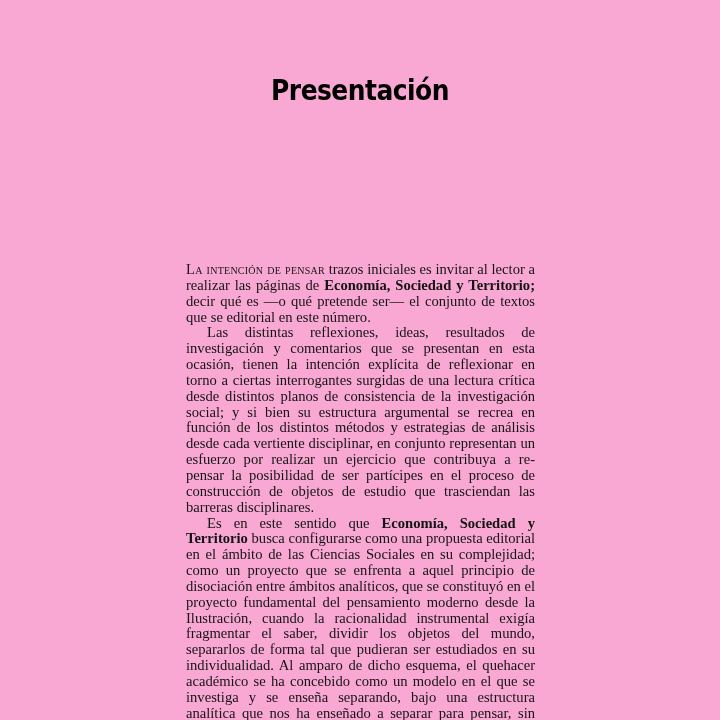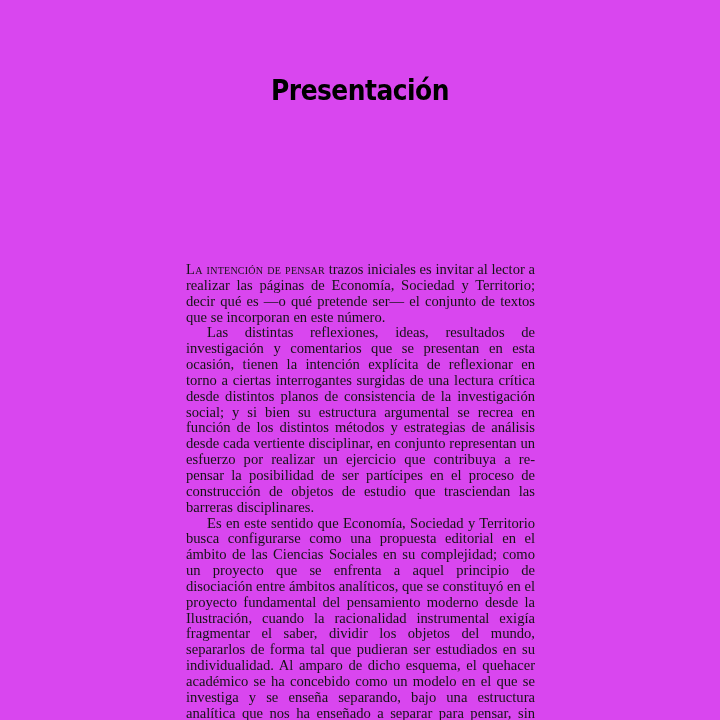--- a/index.html
+++ b/index.html
@@ -12,21 +12,21 @@
     background: #ffffff;
     font-family: "Liberation Serif", "DejaVu Serif", serif;
     color: #111111;
     overflow: hidden;
   }
 
   .page {
     position: relative;
     width: 720px;
     height: 720px;
-    background: #d946ef;
+    background: #f9a8d4;
   }
 
   .page-title {
     position: absolute;
     top: 54px;
     left: 0;
     width: 720px;
     text-align: center;
     font-family: "DejaVu Sans", "Liberation Sans", sans-serif;
     font-weight: bold;
@@ -58,29 +58,29 @@
   .body-text p.first {
     text-indent: 0;
   }
 
   .smallcaps {
     font-variant: small-caps;
     letter-spacing: 0.25px;
   }
 
   .bold {
-    font-weight: normal;
+    font-weight: bold;
   }
 </style>
 </head>
 <body>
 
 <div class="page">
 
   <h1 class="page-title">Presentación</h1>
 
   <div class="body-text" id="body-text">
-      <p class="first"><span class="smallcaps">La intención de pensar</span><span> trazos iniciales es invitar al lector a realizar las páginas de </span><span class="bold">Economía, Sociedad y Territorio;</span><span> decir qué es —o qué pretende ser— el conjunto de textos que se incorporan en este número.</span></p>
+      <p class="first"><span class="smallcaps">La intención de pensar</span><span> trazos iniciales es invitar al lector a realizar las páginas de </span><span class="bold">Economía, Sociedad y Territorio;</span><span> decir qué es —o qué pretende ser— el conjunto de textos que se editorial en este número.</span></p>
       <p><span>Las distintas reflexiones, ideas, resultados de investigación y comentarios que se presentan en esta ocasión, tienen la intención explícita de reflexionar en torno a ciertas interrogantes surgidas de una lectura crítica desde distintos planos de consistencia de la investigación social; y si bien su estructura argumental se recrea en función de los distintos métodos y estrategias de análisis desde cada vertiente disciplinar, en conjunto representan un esfuerzo por realizar un ejercicio que contribuya a re-pensar la posibilidad de ser partícipes en el proceso de construcción de objetos de estudio que trasciendan las barreras disciplinares.</span></p>
       <p><span>Es en este sentido que </span><span class="bold">Economía, Sociedad y Territorio</span><span> busca configurarse como una propuesta editorial en el ámbito de las Ciencias Sociales en su complejidad; como un proyecto que se enfrenta a aquel principio de disociación entre ámbitos analíticos, que se constituyó en el proyecto fundamental del pensamiento moderno desde la Ilustración, cuando la racionalidad instrumental exigía fragmentar el saber, dividir los objetos del mundo, separarlos de forma tal que pudieran ser estudiados en su individualidad. Al amparo de dicho esquema, el quehacer académico se ha concebido como un modelo en el que se investiga y se enseña separando, bajo una estructura analítica que nos ha enseñado a separar para pensar, sin advertir que en esa fragmentación se pierde la riqueza de la reflexión que emana de una síntesis integradora.</span></p>
     </div>
 
 </div>
 
 </body></html>

